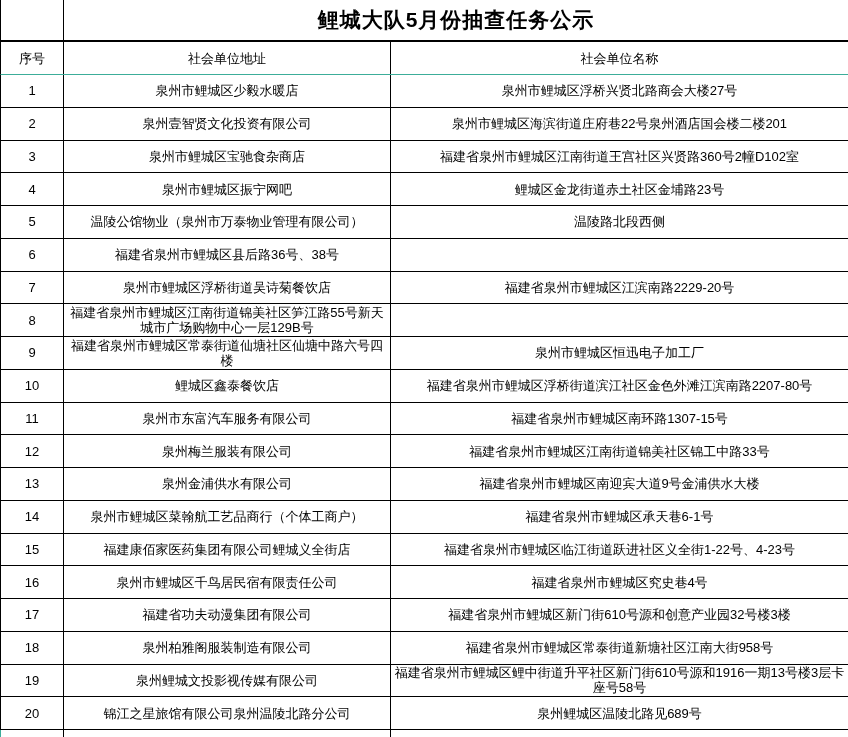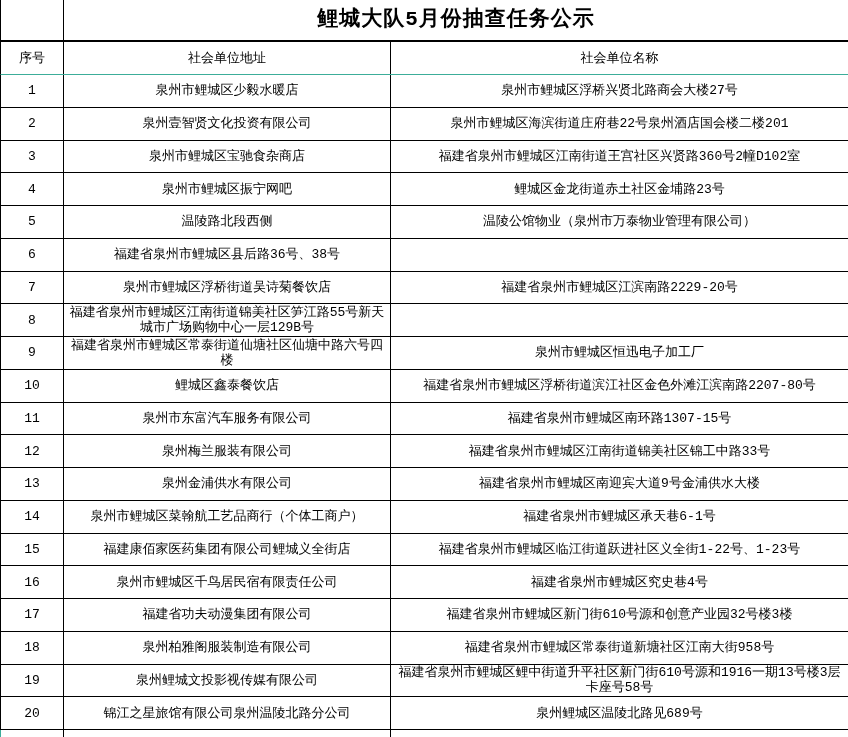--- a/index.html
+++ b/index.html
@@ -2,21 +2,21 @@
 <html><head>
 <meta charset="utf-8">
 <style>
   :root{
     --teal:#3cad99;
     --grid:#000000;
   }
   html,body{margin:0;padding:0;background:#ffffff;}
   .sheet{
     width:848px;height:737px;background:#ffffff;color:#000;
-    font-family:Liberation Mono, monospace;
+    font-family:Liberation Sans, sans-serif;
     overflow:hidden;position:relative;
   }
   .trow,.hrow,.drow,.prow{
     display:grid;box-sizing:border-box;border-left:1px solid var(--grid);
   }
   .trow{grid-template-columns:63px 785px;height:42px;border-bottom:2px solid var(--grid);}
   .hrow{grid-template-columns:63px 327px 458px;height:33px;border-bottom:1px solid var(--teal);}
   .drow{grid-template-columns:63px 327px 458px;height:32.75px;border-bottom:1px solid var(--grid);}
   .prow{grid-template-columns:63px 327px 458px;height:7px;border-left:1px solid var(--teal);}
   .cell{
@@ -65,22 +65,22 @@
   </div>
 
   <div class="drow">
     <div class="cell">4</div>
     <div class="cell">泉州市鲤城区振宁网吧</div>
     <div class="cell">鲤城区金龙街道赤土社区金埔路23号</div>
   </div>
 
   <div class="drow">
     <div class="cell">5</div>
+    <div class="cell">温陵公馆物业（泉州市万泰物业管理有限公司）</div>
     <div class="cell">温陵路北段西侧</div>
-    <div class="cell">温陵公馆物业（泉州市万泰物业管理有限公司）</div>
   </div>
 
   <div class="drow">
     <div class="cell">6</div>
     <div class="cell">福建省泉州市鲤城区县后路36号、38号</div>
   </div>
 
   <div class="drow">
     <div class="cell">7</div>
     <div class="cell">泉州市鲤城区浮桥街道吴诗菊餐饮店</div>
@@ -124,21 +124,21 @@
 
   <div class="drow">
     <div class="cell">14</div>
     <div class="cell">泉州市鲤城区菜翰航工艺品商行（个体工商户）</div>
     <div class="cell">福建省泉州市鲤城区承天巷6-1号</div>
   </div>
 
   <div class="drow">
     <div class="cell">15</div>
     <div class="cell">福建康佰家医药集团有限公司鲤城义全街店</div>
-    <div class="cell">福建省泉州市鲤城区临江街道跃进社区义全街1-22号、1-23号</div>
+    <div class="cell">福建省泉州市鲤城区临江街道跃进社区义全街1-22号、4-23号</div>
   </div>
 
   <div class="drow">
     <div class="cell">16</div>
     <div class="cell">泉州市鲤城区千鸟居民宿有限责任公司</div>
     <div class="cell">福建省泉州市鲤城区究史巷4号</div>
   </div>
 
   <div class="drow">
     <div class="cell">17</div>

